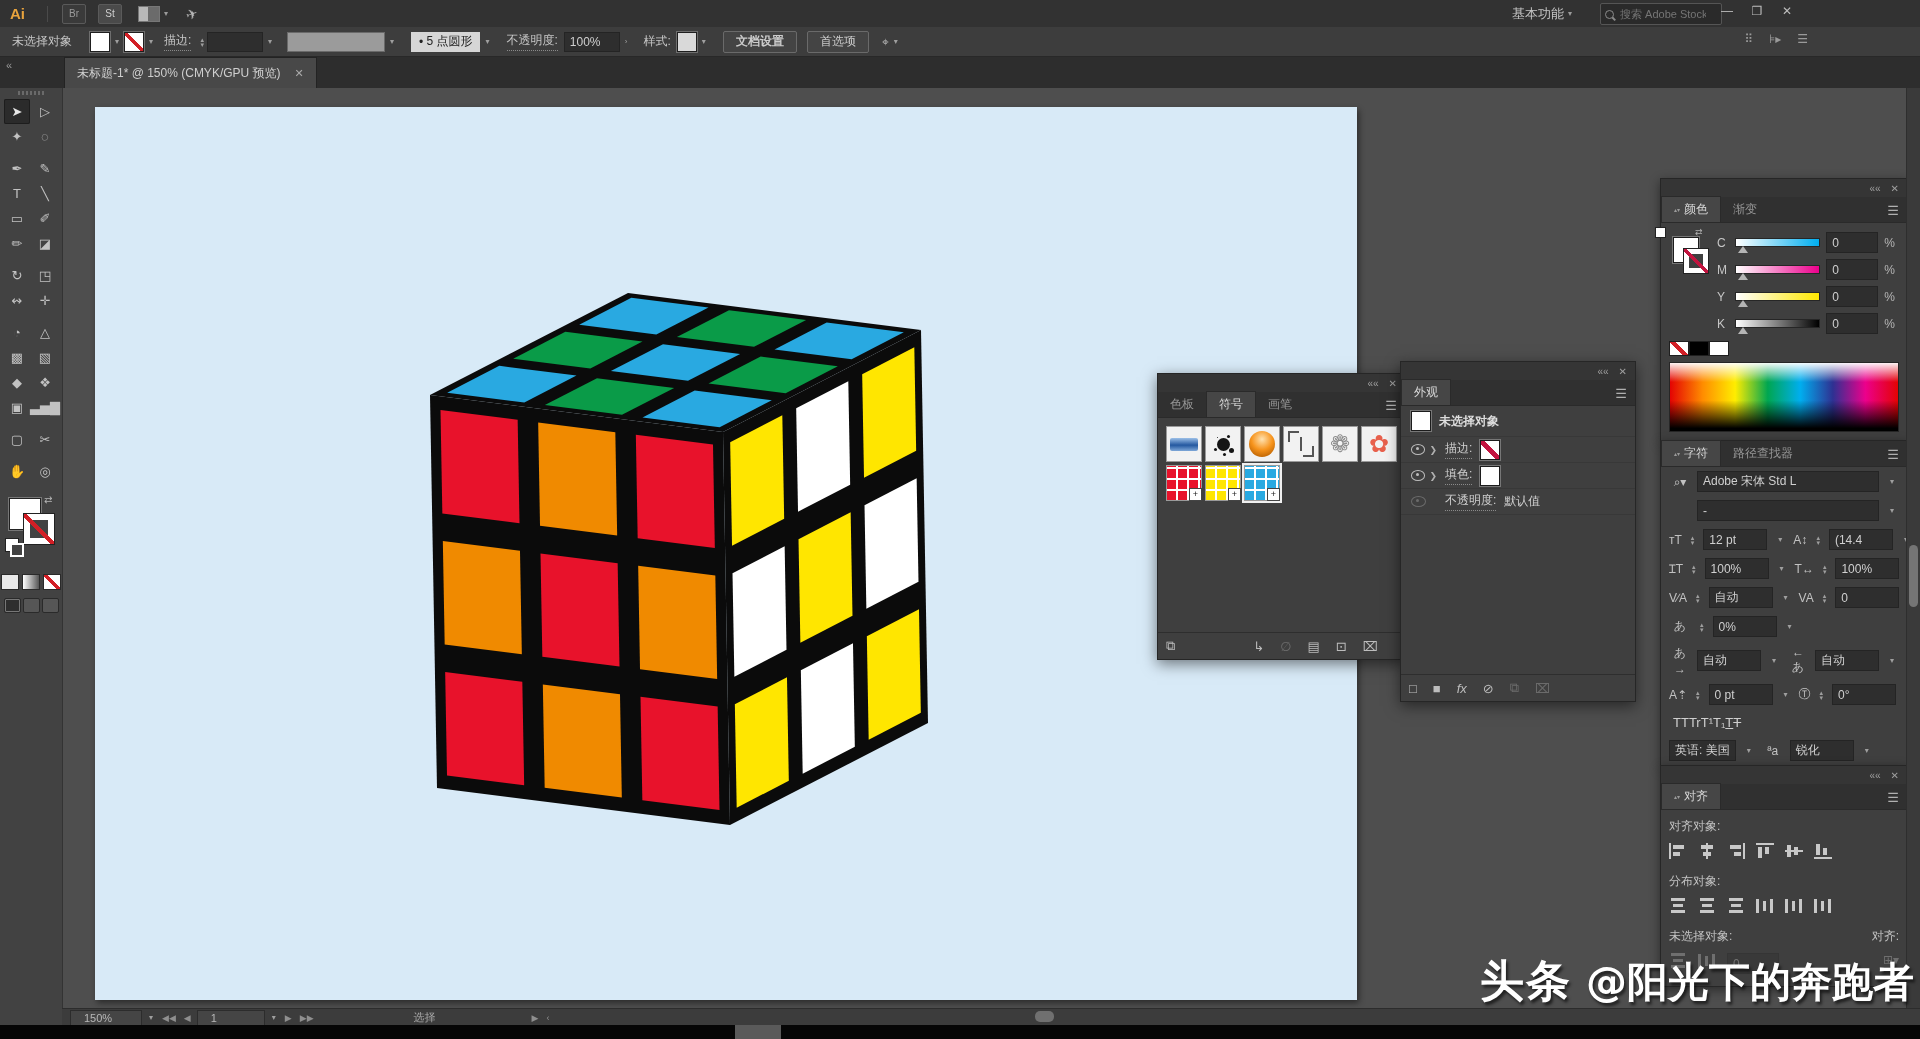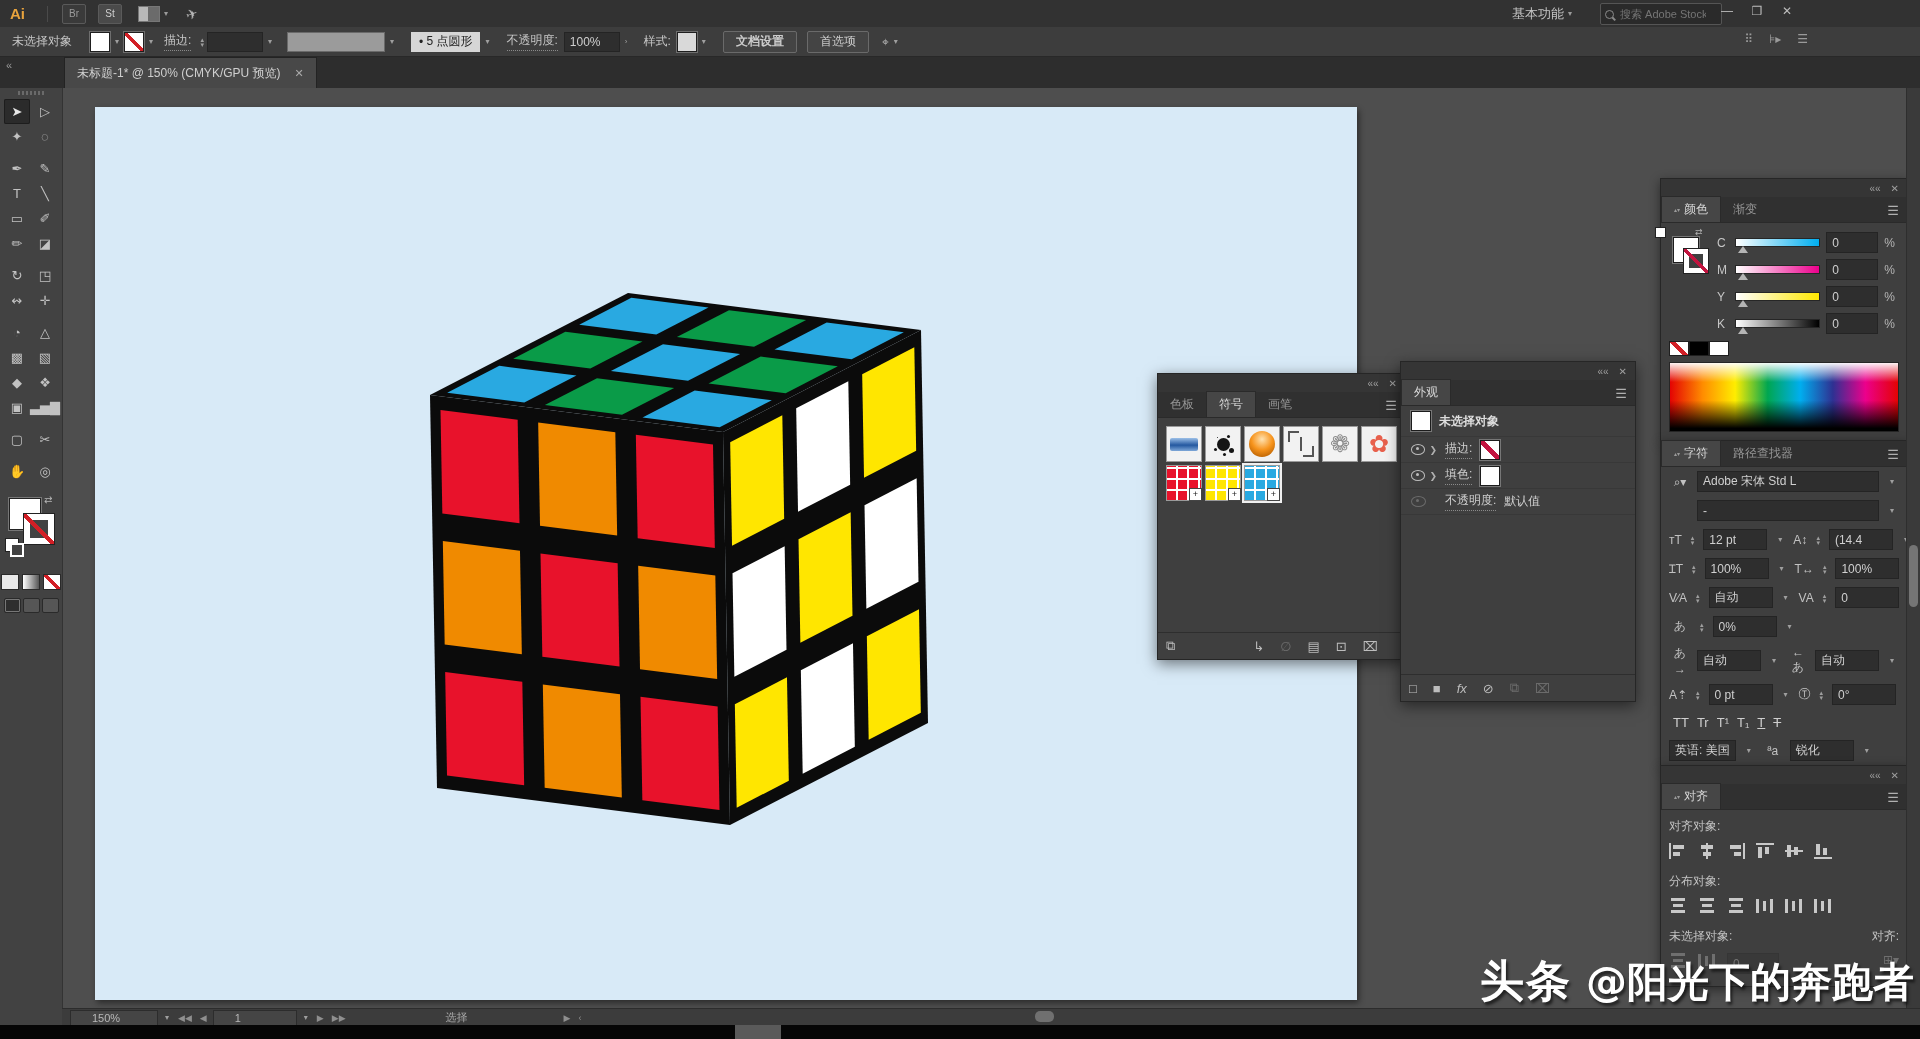--- a/index.html
+++ b/index.html
@@ -121,21 +121,21 @@
   #cp-fill{position:absolute;left:4px;top:8px;width:24px;height:24px;background:#fff;border:1px solid #1c1c1c;outline:1px solid #777;}
   #cp-stroke{position:absolute;left:15px;top:20px;width:24px;height:24px;background:#3f3f3f;border:5px solid #fff;box-sizing:border-box;outline:1px solid #222;}
   #cp-stroke-slash{position:absolute;left:15px;top:20px;width:24px;height:24px;background:linear-gradient(45deg,transparent 44%,#c2143f 44%,#c2143f 56%,transparent 56%);}
   #cp-swap{position:absolute;left:26px;top:-2px;color:#b0b0b0;font-size:9px;}
   #cp-mini{position:absolute;left:-14px;top:-2px;width:9px;height:9px;background:#fff;border:1px solid #222;}
   
   .ch-row{display:flex;align-items:center;gap:6px;padding:4px 8px;}
   .ch-icon{color:#c2c2c2;font-size:12px;width:22px;text-align:center;}
   .ch-field{background:#2e2e2e;border:1px solid #242424;height:19px;display:flex;align-items:center;padding:0 5px;color:#d0d0d0;min-width:52px;}
   .ch-wide{flex:1;}
-  .case-row{display:flex;gap:8px;padding:6px 12px;color:#cfcfcf;font-size:13px;}
+  .case-row{display:flex;gap:0;padding:6px 12px;color:#cfcfcf;font-size:13px;}
   .u{text-decoration:underline;}
   .s{text-decoration:line-through;}
   
   .sec-label{padding:8px 8px 2px 8px;color:#c2c2c2;}
   .icon-row{display:flex;gap:11px;padding:6px 8px;}
   .alico{position:relative;width:18px;height:16px;display:inline-block;}
   .alico i{position:absolute;background:#c8c8c8;}
   .align-left .ln{left:0;top:0;width:2px;height:100%;}
   .align-left .b1{left:4px;top:2px;width:11px;height:4px;}
   .align-left .b2{left:4px;top:9px;width:7px;height:4px;}
@@ -155,21 +155,21 @@
   .align-bottom .b1{bottom:4px;left:2px;width:4px;height:11px;}
   .align-bottom .b2{bottom:4px;left:9px;width:4px;height:7px;}
   .dist-rows .b1{top:0;left:2px;width:14px;height:3px;}
   .dist-rows .b2{top:6px;left:4px;width:10px;height:3px;}
   .dist-rows .b3{top:12px;left:2px;width:14px;height:3px;}
   .dist-cols .b1{left:0;top:1px;width:3px;height:14px;}
   .dist-cols .b2{left:7px;top:3px;width:3px;height:10px;}
   .dist-cols .b3{left:14px;top:1px;width:3px;height:14px;}
   
   #statusbar{left:62px;top:1008px;width:1858px;height:17px;background:#3c3c3c;display:flex;align-items:center;color:#b8b8b8;font-size:11px;border-top:1px solid #2c2c2c;}
-  .sb-field{background:#454545;border:1px solid #2c2c2c;height:14px;display:flex;align-items:center;padding:0 21px;margin:0 2px;}
+  .sb-field{background:#454545;border:1px solid #2c2c2c;height:14px;display:flex;align-items:center;padding:0 13px;margin:0 2px;}
   .sb-arrow{color:#8f8f8f;margin:0 4px;font-size:9px;}
   #blackstrip{left:0;top:1025px;width:1920px;height:14px;background:#060606;}
   #bs-thumb{left:735px;top:1025px;width:46px;height:14px;background:#5a5a5a;}
   #hscroll-thumb{left:1035px;top:1011px;width:19px;height:11px;background:#707070;border-radius:5px;}
   #vscroll{left:1906px;top:88px;width:14px;height:920px;background:#3a3a3a;border-left:1px solid #2e2e2e;}
   #vscroll .thumb{position:absolute;left:2px;top:457px;width:9px;height:62px;background:#757575;border-radius:5px;}
   
   #watermark{right:6px;top:952px;font-size:41px;font-weight:bold;color:#fff;white-space:nowrap;text-shadow:2px 3px 3px rgba(0,0,0,.6);font-family:"DejaVu Sans",sans-serif;}
   #watermark .brand{font-weight:700;font-size:44px;letter-spacing:2px;margin-right:14px;}
 </style>

